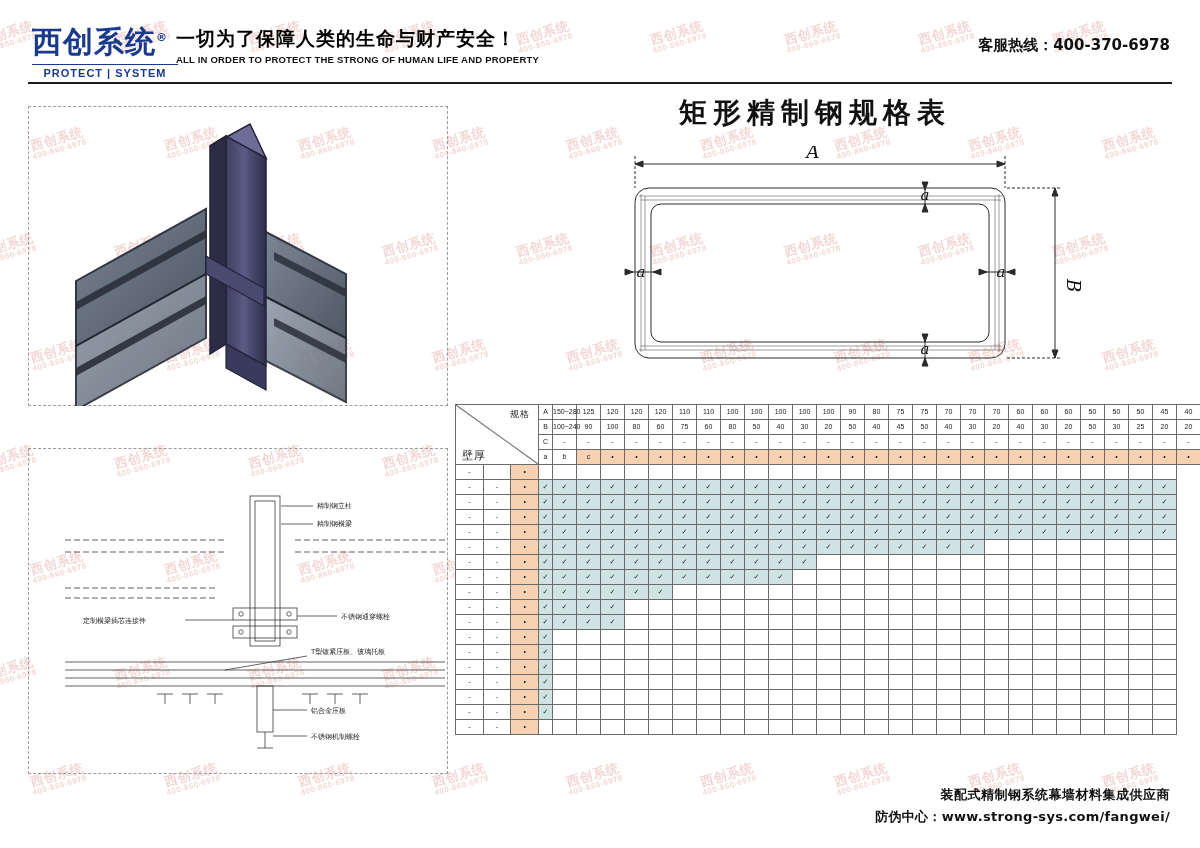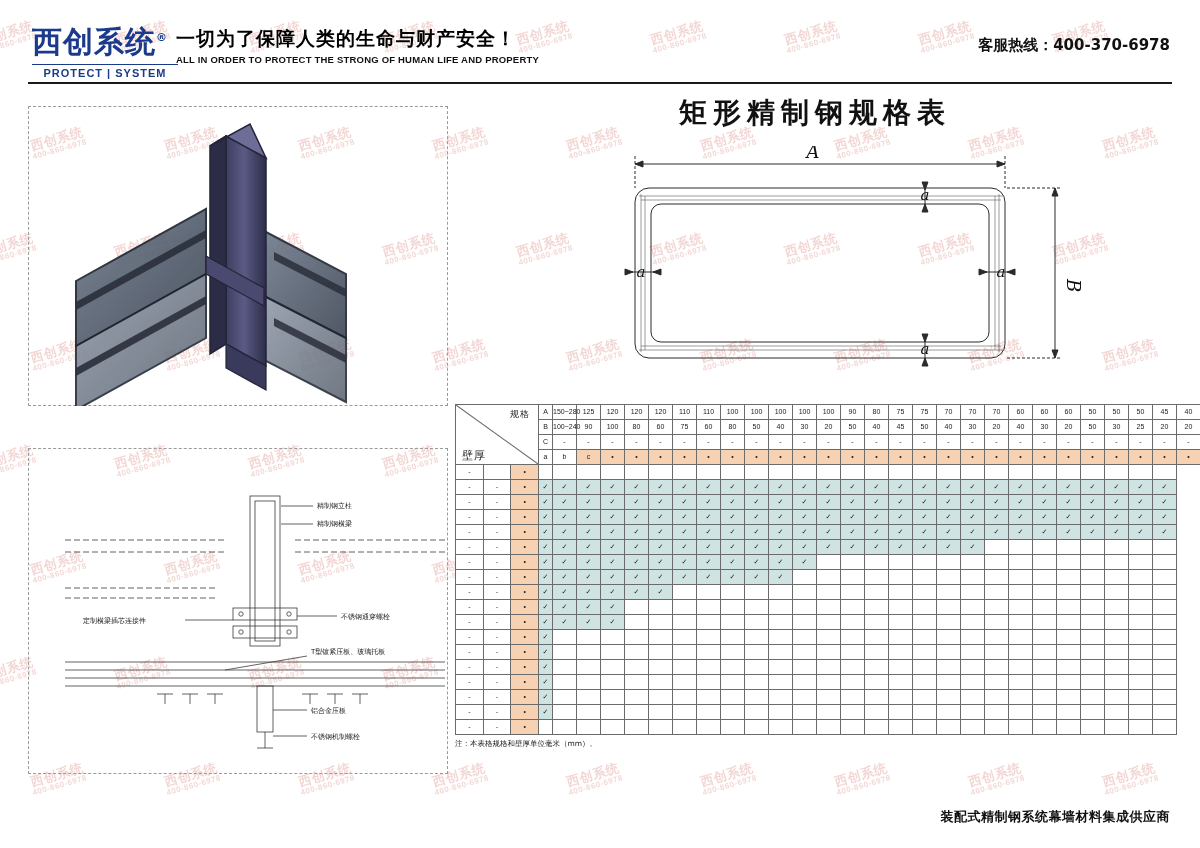--- a/index.html
+++ b/index.html
@@ -1009,25 +1009,25 @@
           <td class="datacell "></td>
           <td class="datacell "></td>
           <td class="datacell "></td>
           <td class="datacell "></td>
           <td class="datacell "></td>
           <td class="datacell "></td>
           <td class="datacell "></td>
         </tr>
       </tbody>
   </table>
-  <div id="table-note" class="cn">注：本表格规格和壁厚单位毫米（mm）。</div>
 </div>
 
 <div id="footer">
   <div class="f1">装配式精制钢系统幕墙材料集成供应商</div>
+  <div class="f2">防伪中心：www.strong-sys.com/fangwei/</div>
 </div>
 
 <div id="watermarks">
     <div class="wm" style="left: -20px; top: 26px;">
       <div class="wm1">西创系统</div>
       <div class="wm2">400-860-6978</div>
     </div>
     <div class="wm" style="left: 114px; top: 26px;">
       <div class="wm1">西创系统</div>
       <div class="wm2">400-860-6978</div>

